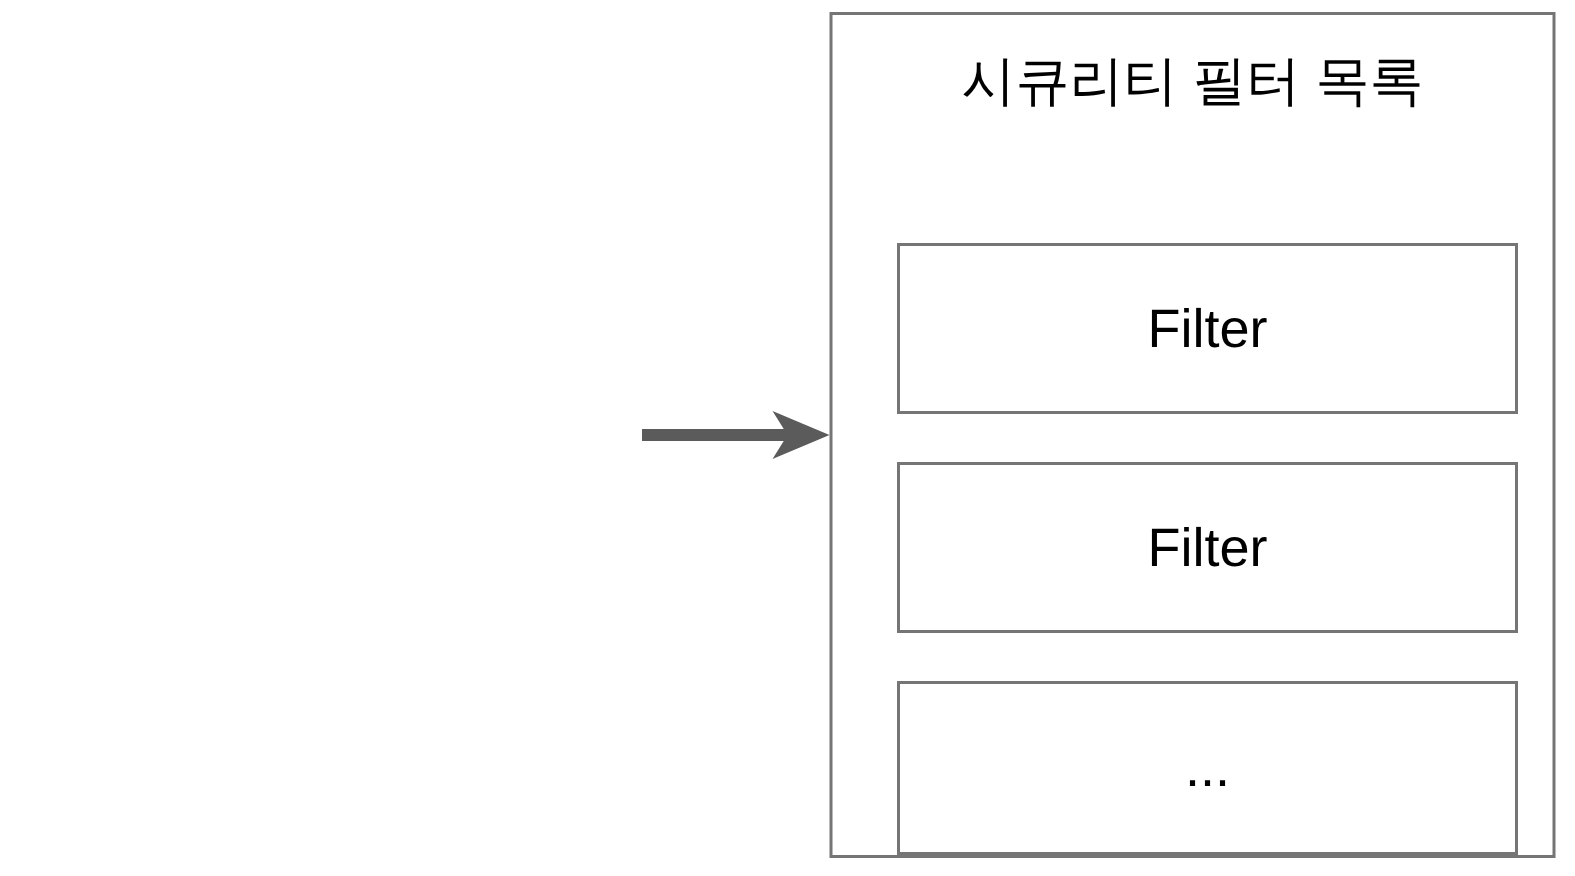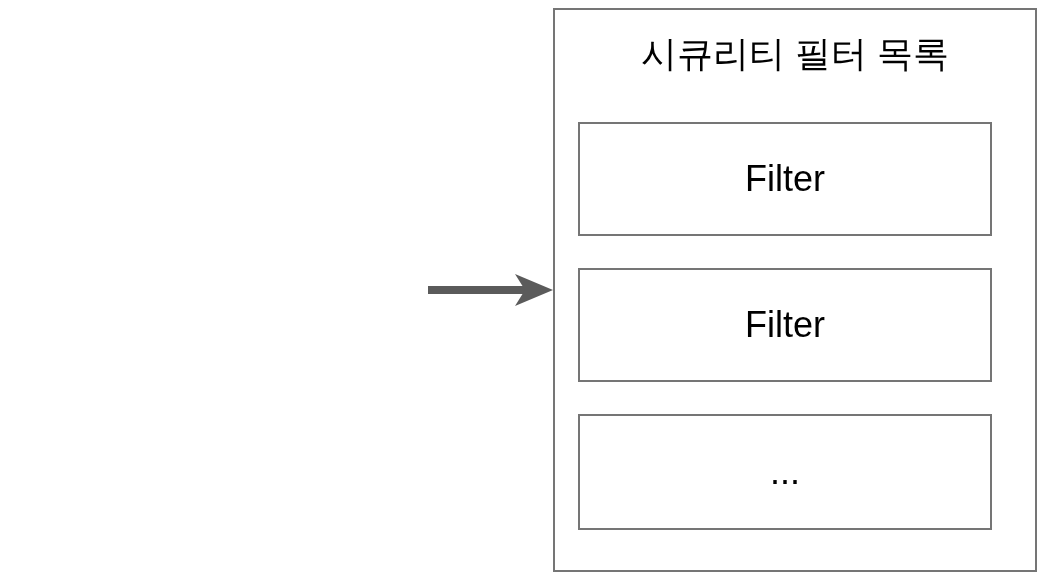--- a/index.html
+++ b/index.html
@@ -67,23 +67,24 @@
   .list-title {
     position: absolute;
     top: 20px;
     left: 0;
     width: 100%;
     text-align: center;
     font-size: 36px;
     color: var(--text-color, #000000);
   }
   .inner-box {
-    left: 23px;
+    left: 43px;
     width: 414px;
     height: 114px;
+    margin-top: 40px;
   }
   .inner-box-1 { top: 112px; }
   .inner-box-2 { top: 258px; }
   .inner-box-3 { top: 404px; height: 116px; }
 </style>
 </head>
 <body>
 
 <div class="canvas">
 

